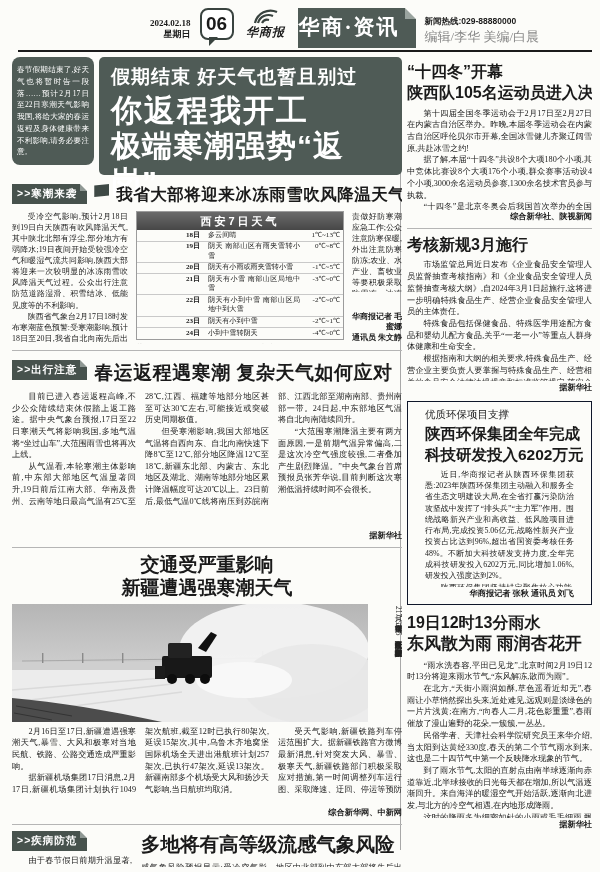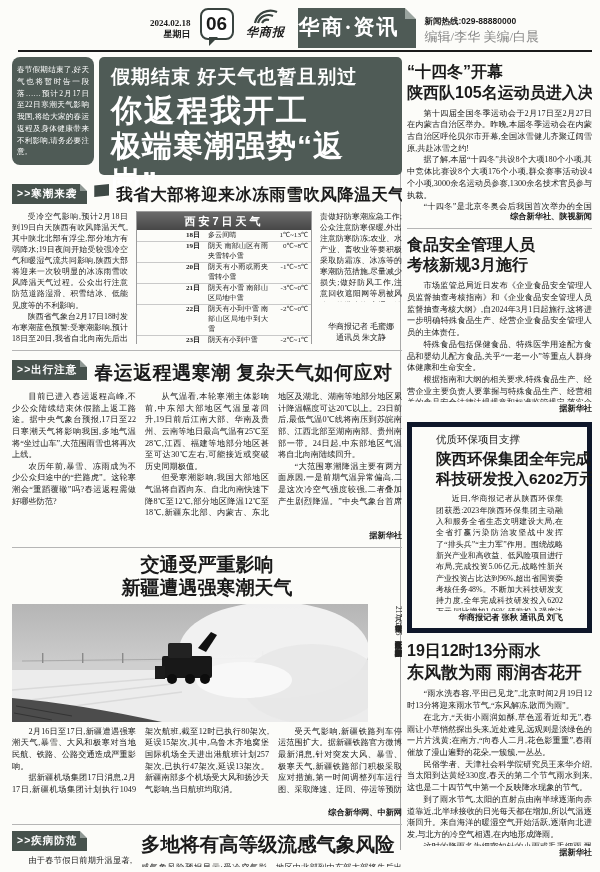--- a/index.html
+++ b/index.html
@@ -38,56 +38,56 @@
   .tag{position:relative;flex:none;background:#47524d;color:#fff;font:bold 10.5px "Liberation Sans",sans-serif;
        padding:3px 10px 3px 5px;letter-spacing:1px;}
   .tag .fold2{position:absolute;top:0;right:0;width:0;height:0;border-top:7px solid #fcfcf9;border-left:7px solid #8f9894;}
   .secrow{display:flex;align-items:flex-start;gap:7px;margin:9px 0 5px;}
   .bookmark{flex:none;width:15px;height:13px;background:#3e4945;clip-path:polygon(0 12%,100% 0,100% 88%,0 100%);}
   .hl1{font:bold 16.5px "Liberation Sans",sans-serif;letter-spacing:0.5px;white-space:nowrap;}
   .hl2{font:bold 19px "Liberation Sans",sans-serif;letter-spacing:0.5px;white-space:nowrap;}
   
   .cw-body{display:flex;gap:8px;height:133px;overflow:hidden;font-size:7.9px;line-height:1.4;text-align:justify;}
   .cw-c1{width:116px;}
-  .cw-mid{width:176px;}
+  .cw-mid{width:208px;}
   .cw-c3{flex:1;display:flex;flex-direction:column;}
   .cw-c3 .txt{flex:1;overflow:hidden;}
   p{margin:0;text-indent:2em;}
   .cont p:first-child{text-indent:0;}
   .wt{border:1px solid #9c9c9c;font-size:7.1px;}
   .wt-title{background:linear-gradient(#6b6b6b,#474747);color:#fff;text-align:center;
             font:bold 11px "Liberation Sans",sans-serif;padding:1.5px 0;letter-spacing:3px;}
   .trow{display:flex;border-top:1px solid #c9c9c9;padding:0.5px 3px;line-height:1.35;}
   .trow:first-of-type{border-top:none;}
   .tcell.c0{width:22px;font-weight:bold;margin-left:46px;}
   .tcell.c1{flex:1;}
   .tcell.c2{width:40px;text-align:right;}
   .cw-mid-cols{column-count:2;column-gap:8px;margin-top:3px;font-size:7.4px;line-height:1.35;height:38px;overflow:hidden;}
-  .byline{text-align:center;font-weight:normal;font-size:8px;line-height:1.35;margin-top:20px;}
+  .byline{text-align:right;font-weight:bold;font-size:8px;line-height:1.35;margin-top:20px;}
   
   .cols3{column-count:3;column-gap:9px;font-size:8.2px;line-height:1.42;text-align:justify;overflow:hidden;}
   .cols2{column-count:2;column-gap:9px;font-size:8.2px;line-height:1.42;text-align:justify;overflow:hidden;}
   .credit{text-align:right;font-weight:bold;font-size:8.2px;margin-top:1px;}
   .sep{border:none;border-top:1px solid #b5b5b5;margin:6px 0;}
   
   .xj-head{text-align:center;font:bold 19px "Liberation Sans",sans-serif;line-height:1.2;margin:2px 0 4px;}
   .photo-row{display:flex;margin-bottom:4px;}
   .photo{width:358px;height:118px;background:#ddd;overflow:hidden;}
   .caption{width:30px;writing-mode:vertical-rl;font-size:7.4px;line-height:1.2;padding:2px 0 0 4px;color:#222;}
   .caption b{font-weight:bold;}
   
   .flu{display:flex;gap:9px;margin-top:2px;}
   .flu-left{width:120px;font-size:8.2px;line-height:1.42;text-align:justify;}
   .flu-left .tag{display:inline-block;margin-bottom:4px;}
   .flu-right{flex:1;}
   .flu-hl{font:bold 19.5px "Liberation Sans",sans-serif;margin-bottom:4px;white-space:nowrap;}
   
   .ra-h{font:bold 16px "Liberation Sans",sans-serif;line-height:1.3;white-space:nowrap;}
   .ra-body{font-size:8.2px;line-height:1.43;text-align:justify;overflow:hidden;margin-top:4px;}
-  .redbox{border:5px solid #0f172a;padding:6px 24px 5px;margin:8px 0;}
+  .redbox{border:1px solid #0f172a;padding:6px 17px 5px;margin:8px 0;}
   .kicker{font-size:10.5px;margin-bottom:2px;}
   .rb-h{font:bold 15.5px "Liberation Sans",sans-serif;line-height:1.3;white-space:nowrap;}
 </style>
 </head>
 <body>
 
 <div id="page">
 
   <div class="header">
     <div class="h-date">
@@ -196,21 +196,20 @@
     </div>
 
     <hr class="sep">
 
     <div class="secrow">
       <span class="tag"><span>&gt;&gt;出行注意</span><span class="fold2"></span></span>
       <span class="hl2">春运返程遇寒潮 复杂天气如何应对</span>
     </div>
     <div class="cols3" style="height:138px">
         <p>目前已进入春运返程高峰,不少公众陆续结束休假踏上返工路途。据中央气象台预报,17日至22日寒潮天气将影响我国,多地气温将“坐过山车”,大范围雨雪也将再次上线。</p>
-        <p>农历年前,暴雪、冻雨成为不少公众归途中的“拦路虎”。这轮寒潮会“重蹈覆辙”吗?春运返程需做好哪些防范?</p>
         <p>从气温看,本轮寒潮主体影响前,中东部大部地区气温显著回升,19日前后江南大部、华南及贵州、云南等地日最高气温有25℃至28℃,江西、福建等地部分地区甚至可达30℃左右,可能接近或突破历史同期极值。</p>
         <p>但受寒潮影响,我国大部地区气温将自西向东、自北向南快速下降8℃至12℃,部分地区降温12℃至18℃,新疆东北部、内蒙古、东北地区及湖北、湖南等地部分地区累计降温幅度可达20℃以上。23日前后,最低气温0℃线将南压到苏皖南部、江西北部至湖南南部、贵州南部一带。24日起,中东部地区气温将自北向南陆续回升。</p>
         <p>“大范围寒潮降温主要有两方面原因,一是前期气温异常偏高,二是这次冷空气强度较强,二者叠加产生剧烈降温。”中央气象台首席预报员张芳华说,目前判断这次寒潮低温持续时间不会很长。</p>
       </div>
     <div class="credit">据新华社</div>
 
     <hr class="sep">
 
     <div class="xj-head">
       <div>交通受严重影响</div>
@@ -298,21 +297,20 @@
           <p>第十四届全国冬季运动会于2月17日至2月27日在内蒙古自治区举办。昨晚,本届冬季运动会在内蒙古自治区呼伦贝尔市开幕,全国冰雪健儿齐聚辽阔雪原,共赴冰雪之约!</p>
           <p>据了解,本届“十四冬”共设8个大项180个小项,其中竞体比赛设8个大项176个小项,群众赛事活动设4个小项,3000余名运动员参赛,1300余名技术官员参与执裁。</p>
           <p>“十四冬”是北京冬奥会后我国首次举办的全国冬季项目大型体育赛事,也是历届全国冬季运动会中规模最大、项目最多、标准最高的一届。项目设置全部对接2026年米兰冬奥会,其中米兰冬奥会新增项目滑雪登山也将首次亮相冬运会。为做好米兰冬奥会人才储备和选拔,短道速滑、速度滑冰、冰壶、冰球等项目还专门设置了青年组比赛。作为第一次组队参赛的陕西队,在前期五个大项、九个分项的预赛中共有105名运动员进入决赛,角逐奖牌。</p>
         </div>
       <div class="credit">综合新华社、陕视新闻</div>
     </div>
 
     <hr class="sep">
 
     <div>
-      <div class="ra-h">食品安全管理人员</div>
       <div class="ra-h">考核新规3月施行</div>
       <div class="ra-body" style="height:122px">
           <p>市场监管总局近日发布《企业食品安全管理人员监督抽查考核指南》和《企业食品安全管理人员监督抽查考核大纲》,自2024年3月1日起施行,这将进一步明确特殊食品生产、经营企业食品安全管理人员的主体责任。</p>
           <p>特殊食品包括保健食品、特殊医学用途配方食品和婴幼儿配方食品,关乎“一老一小”等重点人群身体健康和生命安全。</p>
           <p>根据指南和大纲的相关要求,特殊食品生产、经营企业主要负责人要掌握与特殊食品生产、经营相关的食品安全法律法规规章和标准监管规定,落实企业主体责任制规定,以及基于风险防控的动态管理机制等有关要求。</p>
         </div>
       <div class="credit">据新华社</div>
     </div>
 
     <div class="redbox">

